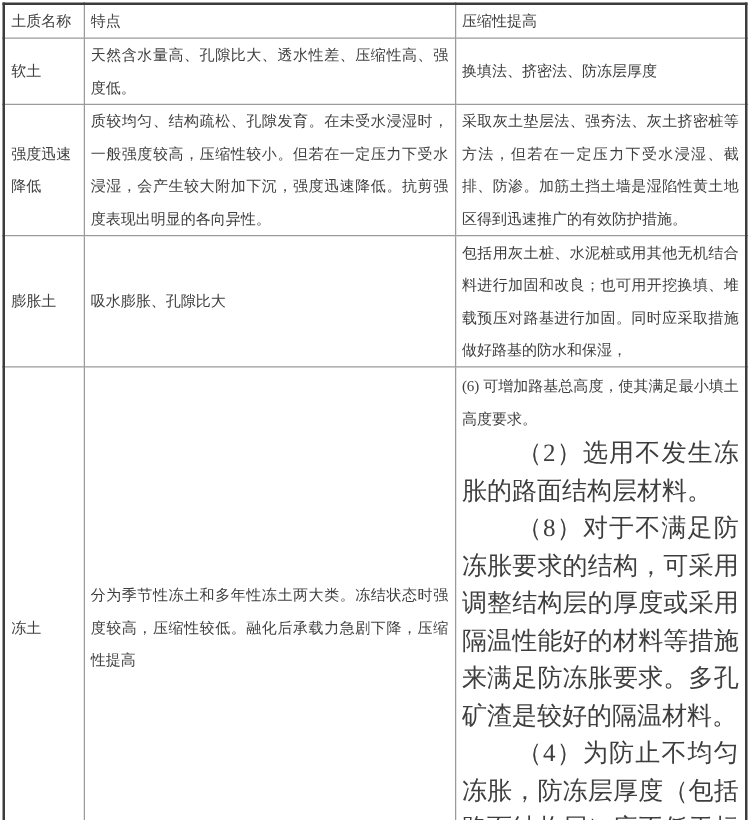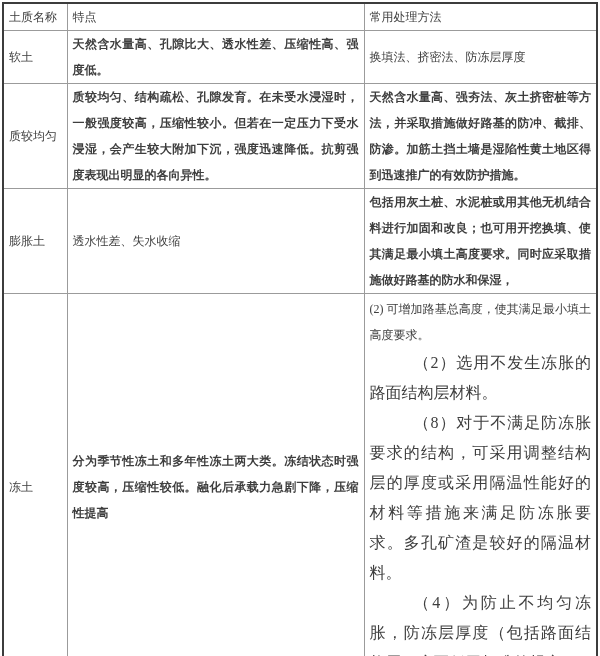--- a/index.html
+++ b/index.html
@@ -23,66 +23,66 @@
     font-size:12px;line-height:26px;
     font-weight:normal;
     text-align:left;vertical-align:middle;
     padding:0 5px 0 5px;
     overflow:hidden;
   }
   tr.r-header{height:25px;}
   tr.r1{height:51px;}
   tr.r2{height:104px;}
   tr.r3{height:103px;}
-  .justify{text-align:justify;font-weight:bold;}
+  .justify{text-align:justify;}
   td.meth-frozen{vertical-align:top;padding-top:2px;padding-bottom:2px;}
   td.meth-frozen p{margin:0;}
   .p-small{font-size:12px;line-height:26px;text-align:justify;}
-  .p-large{font-size:16px;line-height:30px;text-indent:44px;text-align:justify;}
+  .p-large{font-size:20px;line-height:30px;text-indent:44px;text-align:justify;}
 </style>
 </head>
 <body>
 
 <div class="table-wrap">
   <table class="soil">
     <colgroup>
       <col class="c1">
         <col class="c2">
         <col class="c3">
     </colgroup>
     <tbody>
       <tr class="r-header">
         <th>土质名称</th>
         <th>特点</th>
-        <th>常用处理方法</th>
+        <th>压缩性提高</th>
       </tr>
 
       <tr class="r1">
         <td>软土</td>
         <td class="justify">天然含水量高、孔隙比大、透水性差、压缩性高、强度低。</td>
         <td>换填法、挤密法、防冻层厚度</td>
       </tr>
 
       <tr class="r2">
-        <td>质较均匀</td>
+        <td>强度迅速降低</td>
         <td class="justify">质较均匀、结构疏松、孔隙发育。在未受水浸湿时，一般强度较高，压缩性较小。但若在一定压力下受水浸湿，会产生较大附加下沉，强度迅速降低。抗剪强度表现出明显的各向异性。</td>
-        <td class="justify">天然含水量高、强夯法、灰土挤密桩等方法，并采取措施做好路基的防冲、截排、防渗。加筋土挡土墙是湿陷性黄土地区得到迅速推广的有效防护措施。</td>
+        <td class="justify">采取灰土垫层法、强夯法、灰土挤密桩等方法，但若在一定压力下受水浸湿、截排、防渗。加筋土挡土墙是湿陷性黄土地区得到迅速推广的有效防护措施。</td>
       </tr>
 
       <tr class="r3">
         <td>膨胀土</td>
-        <td>透水性差、失水收缩</td>
-        <td class="justify">包括用灰土桩、水泥桩或用其他无机结合料进行加固和改良；也可用开挖换填、使其满足最小填土高度要求。同时应采取措施做好路基的防水和保湿，</td>
+        <td>吸水膨胀、孔隙比大</td>
+        <td class="justify">包括用灰土桩、水泥桩或用其他无机结合料进行加固和改良；也可用开挖换填、堆载预压对路基进行加固。同时应采取措施做好路基的防水和保湿，</td>
       </tr>
 
       <tr class="r4">
         <td>冻土</td>
         <td class="justify">分为季节性冻土和多年性冻土两大类。冻结状态时强度较高，压缩性较低。融化后承载力急剧下降，压缩性提高</td>
         <td class="meth-frozen">
-          <p class="p-small">(2) 可增加路基总高度，使其满足最小填土高度要求。</p>
+          <p class="p-small">(6) 可增加路基总高度，使其满足最小填土高度要求。</p>
           <p class="p-large">（2）选用不发生冻胀的路面结构层材料。</p>
           <p class="p-large">（8）对于不满足防冻胀要求的结构，可采用调整结构层的厚度或采用隔温性能好的材料等措施来满足防冻胀要求。多孔矿渣是较好的隔温材料。</p>
           <p class="p-large">（4）为防止不均匀冻胀，防冻层厚度（包括路面结构层）应不低于标准的规定。</p>
         </td>
       </tr>
     </tbody>
   </table>
 </div>
 
 </body></html>

